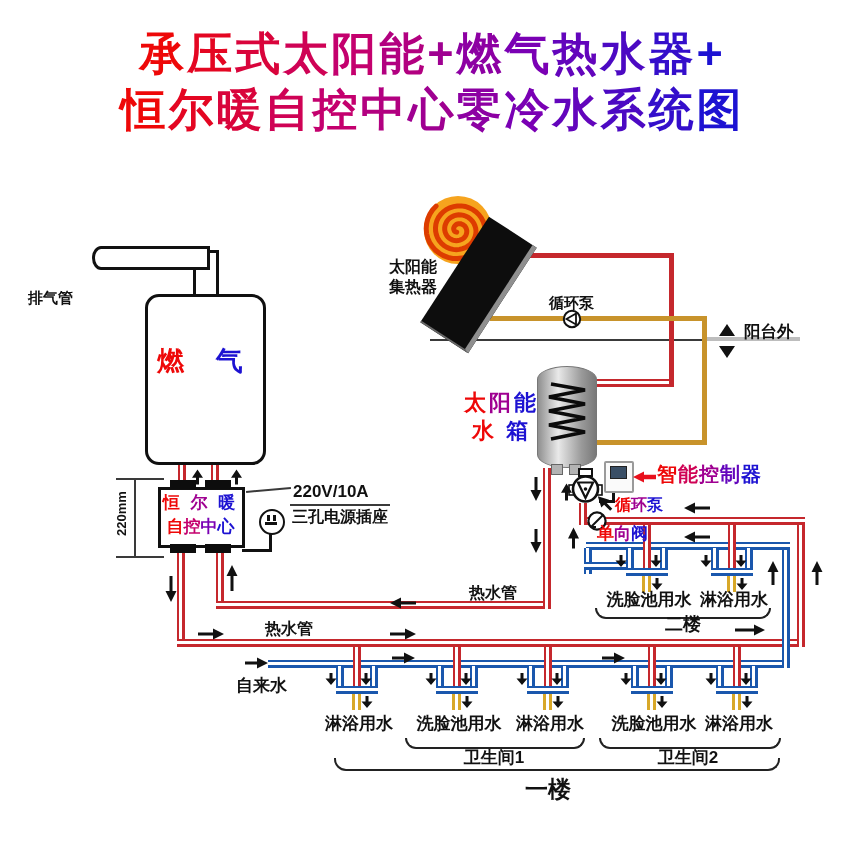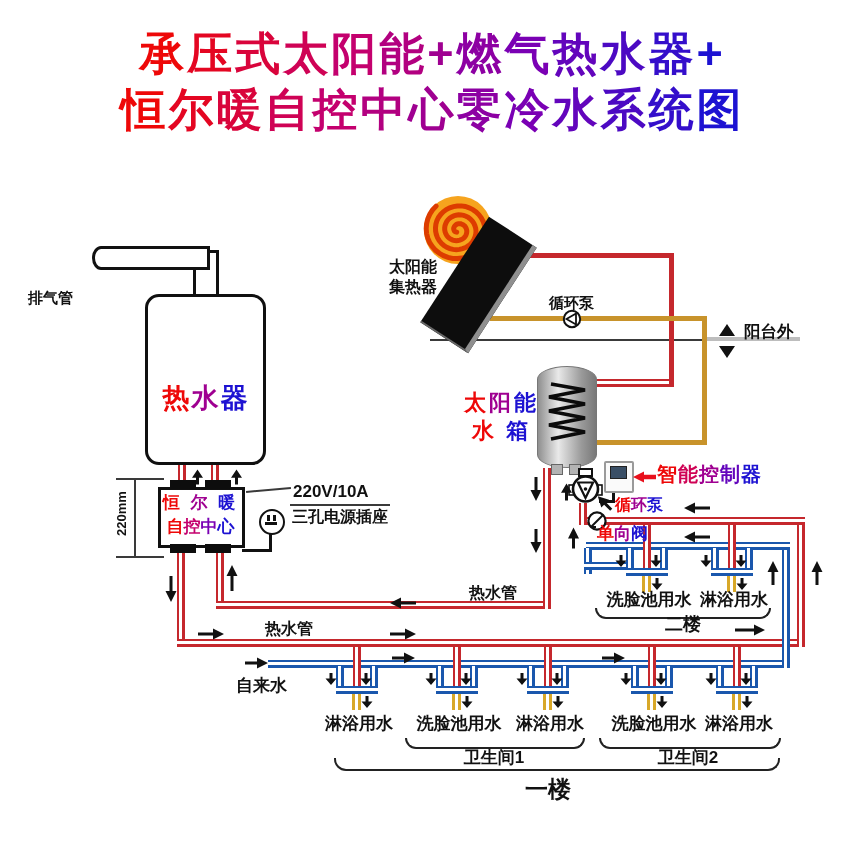--- a/index.html
+++ b/index.html
@@ -22,21 +22,21 @@
 <div id="stage">
 
 <div class="title" style="top:24px;"><span style="color: rgb(238, 8, 8);">承</span><span style="color: rgb(228, 6, 34);">压</span><span style="color: rgb(217, 4, 59);">式</span><span style="color: rgb(207, 2, 85);">太</span><span style="color: rgb(196, 0, 110);">阳</span><span style="color: rgb(178, 0, 128);">能</span><span style="color: rgb(159, 0, 145);">+</span><span style="color: rgb(141, 0, 163);">燃</span><span style="color: rgb(122, 0, 180);">气</span><span style="color: rgb(99, 5, 188);">热</span><span style="color: rgb(76, 9, 195);">水</span><span style="color: rgb(52, 14, 203);">器</span><span style="color: rgb(29, 18, 210);">+</span></div>
 <div class="title" style="top:80px;"><span style="color: rgb(238, 8, 8);">恒</span><span style="color: rgb(228, 6, 34);">尔</span><span style="color: rgb(217, 4, 59);">暖</span><span style="color: rgb(207, 2, 85);">自</span><span style="color: rgb(196, 0, 110);">控</span><span style="color: rgb(178, 0, 128);">中</span><span style="color: rgb(159, 0, 145);">心</span><span style="color: rgb(141, 0, 163);">零</span><span style="color: rgb(122, 0, 180);">冷</span><span style="color: rgb(99, 5, 188);">水</span><span style="color: rgb(76, 9, 195);">系</span><span style="color: rgb(52, 14, 203);">统</span><span style="color: rgb(29, 18, 210);">图</span></div>
 
 <div class="abs" style="left:193px;top:250px;width:20px;height:46px;background:#fff;border:3px solid #111;z-index:2;"></div>
 <div class="abs" style="left:92px;top:246px;width:112px;height:18px;background:#fff;border:3px solid #111;border-radius:9px 0 0 9px / 50% 0 0 50%;z-index:2;"></div>
 <div class="lbl" style="left:28px;top:251px;font-size:15px;margin-top:38px;">排气管</div>
 
 <div class="box" style="left:145px;top:294px;width:115px;height:165px;border-radius:14px;"></div>
-<div class="lbl" style="left:145px;top:383px;width:122px;text-align:center;font-size:27px;letter-spacing:2px;"><span style="color: rgb(238, 8, 8);">热</span><span style="color: rgb(159, 0, 145);">水</span><span style="color: rgb(29, 18, 210);">器</span></div>
+<div class="lbl" style="left:145px;top:346px;width:122px;text-align:center;font-size:27px;letter-spacing:12px;z-index:6;"><span style="color: rgb(238, 8, 8);">燃</span><span style="color: rgb(159, 0, 145);"> </span><span style="color: rgb(29, 18, 210);">气</span></div>
 
 <div class="box" style="left:158px;top:487px;width:81px;height:55px;"></div>
 <div class="tab" style="left:170px;top:480px;width:26px;height:9px;"></div>
 <div class="tab" style="left:205px;top:480px;width:26px;height:9px;"></div>
 <div class="tab" style="left:170px;top:544px;width:26px;height:9px;"></div>
 <div class="tab" style="left:205px;top:544px;width:26px;height:9px;"></div>
 <div class="lbl" style="left:160px;top:493px;width:81px;text-align:center;font-size:17px;letter-spacing:3px;"><span style="color: rgb(238, 8, 8);">恒</span><span style="color: rgb(207, 2, 85);"> </span><span style="color: rgb(159, 0, 145);">尔</span><span style="color: rgb(99, 5, 188);"> </span><span style="color: rgb(29, 18, 210);">暖</span></div>
 <div class="lbl" style="left:160px;top:517px;width:81px;text-align:center;font-size:17px;"><span style="color: rgb(238, 8, 8);">自</span><span style="color: rgb(196, 0, 110);">控</span><span style="color: rgb(122, 0, 180);">中</span><span style="color: rgb(29, 18, 210);">心</span></div>
 
 <div class="thin" style="left:116px;top:478px;width:48px;height:2px;"></div>

